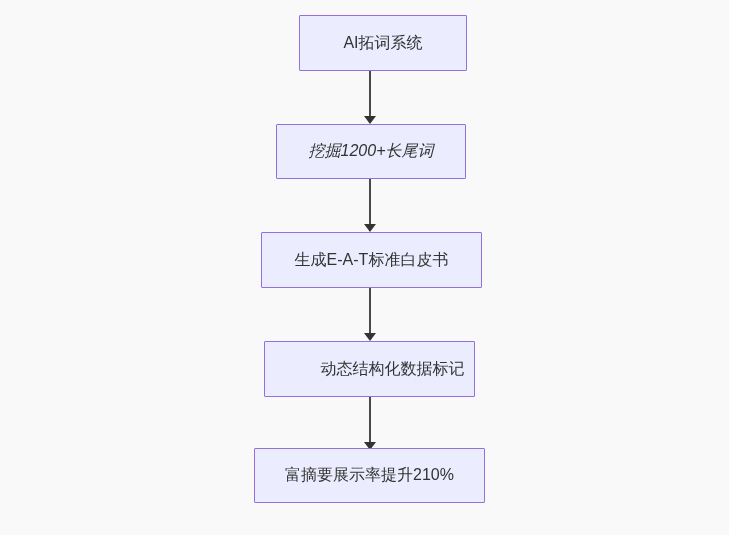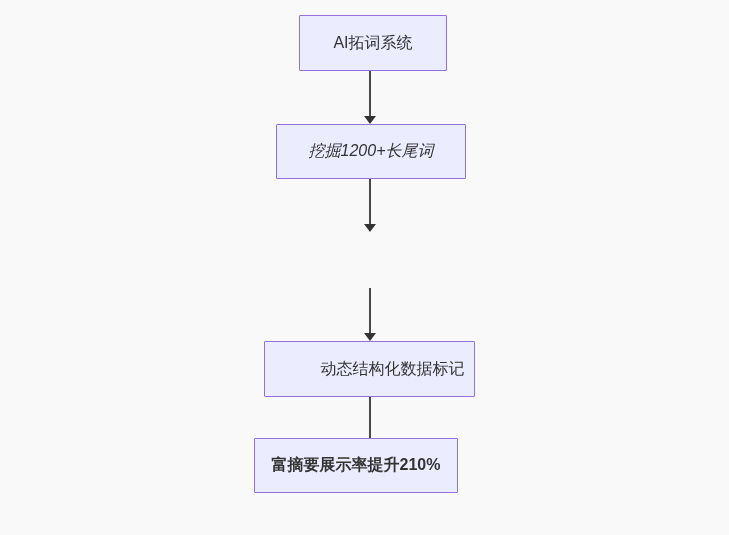--- a/index.html
+++ b/index.html
@@ -44,25 +44,25 @@
     transform: translateX(-50%);
     bottom: 0;
     width: 0;
     height: 0;
     border-left: 6px solid transparent;
     border-right: 6px solid transparent;
     border-top: 8px solid #333333;
   }
 
   
-  #node-0 { left: 299px; top:  15px; width: 148px; height: 56px; }
+  #node-0 { left: 299px; top:  15px; width: 168px; height: 56px; }
   #node-1 { left: 276px; top: 124px; width: 190px; height: 55px; font-style: italic; }
   #node-2 { left: 261px; top: 232px; width: 221px; height: 56px; }
   #node-3 { left: 264px; top: 341px; width: 211px; height: 56px; padding-left: 46px; }
-  #node-4 { left: 254px; top: 438px; width: 204px; height: 55px; font-weight: bold; }
+  #node-4 { left: 254px; top: 448px; width: 231px; height: 55px; }
 
   
   #edge-0 { left: 364px; top:  71px; height: 53px; }
   #edge-1 { left: 364px; top: 179px; height: 53px; }
   #edge-2 { left: 364px; top: 288px; height: 53px; }
   #edge-3 { left: 364px; top: 397px; height: 53px; }
 </style>
 </head>
 <body>
 
@@ -79,20 +79,23 @@
 
   <div id="node-1" class="node">
     <span>挖掘1200+长尾词</span>
   </div>
 
   <div id="edge-1" class="edge">
     <div class="line"></div>
     <div class="head"></div>
   </div>
 
+  <div id="node-2" class="node">
+    <span>生成E-A-T标准白皮书</span>
+  </div>
 
   <div id="edge-2" class="edge">
     <div class="line"></div>
     <div class="head"></div>
   </div>
 
   <div id="node-3" class="node">
     <span>动态结构化数据标记</span>
   </div>
 

